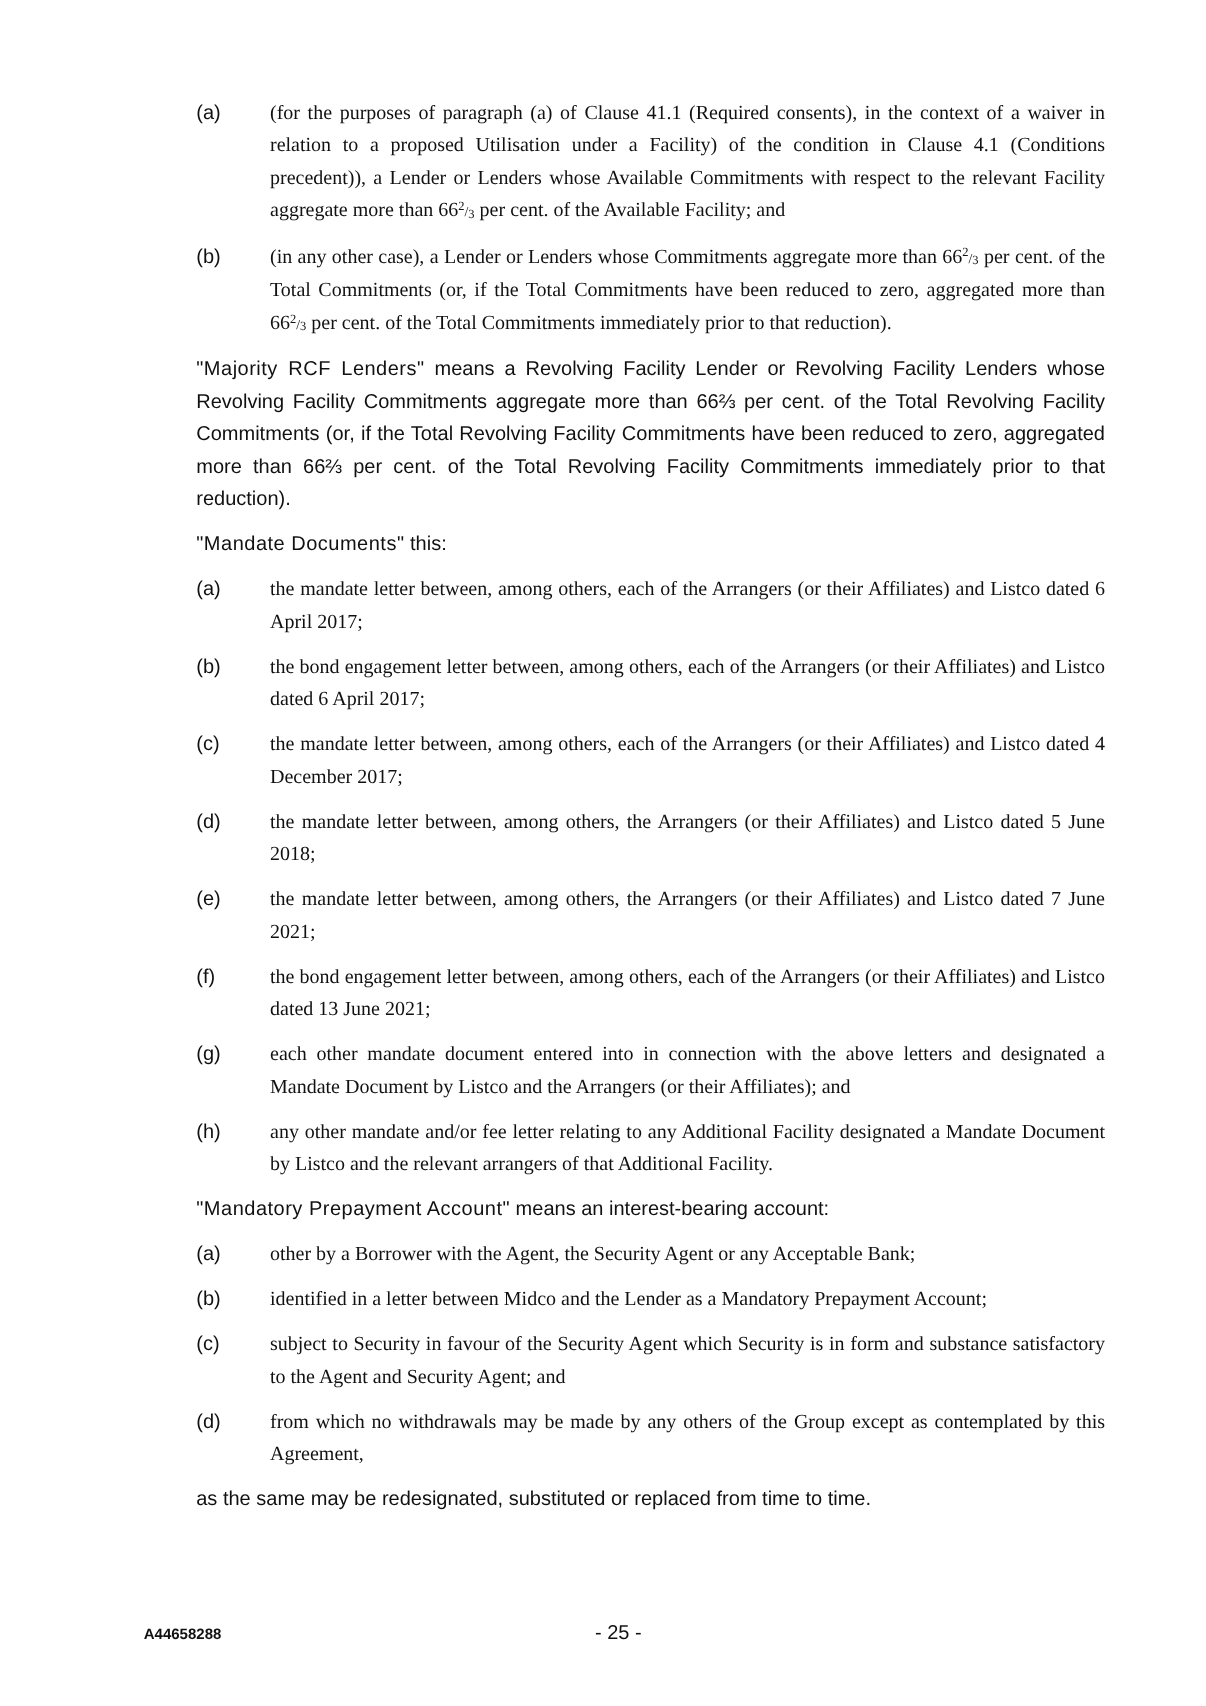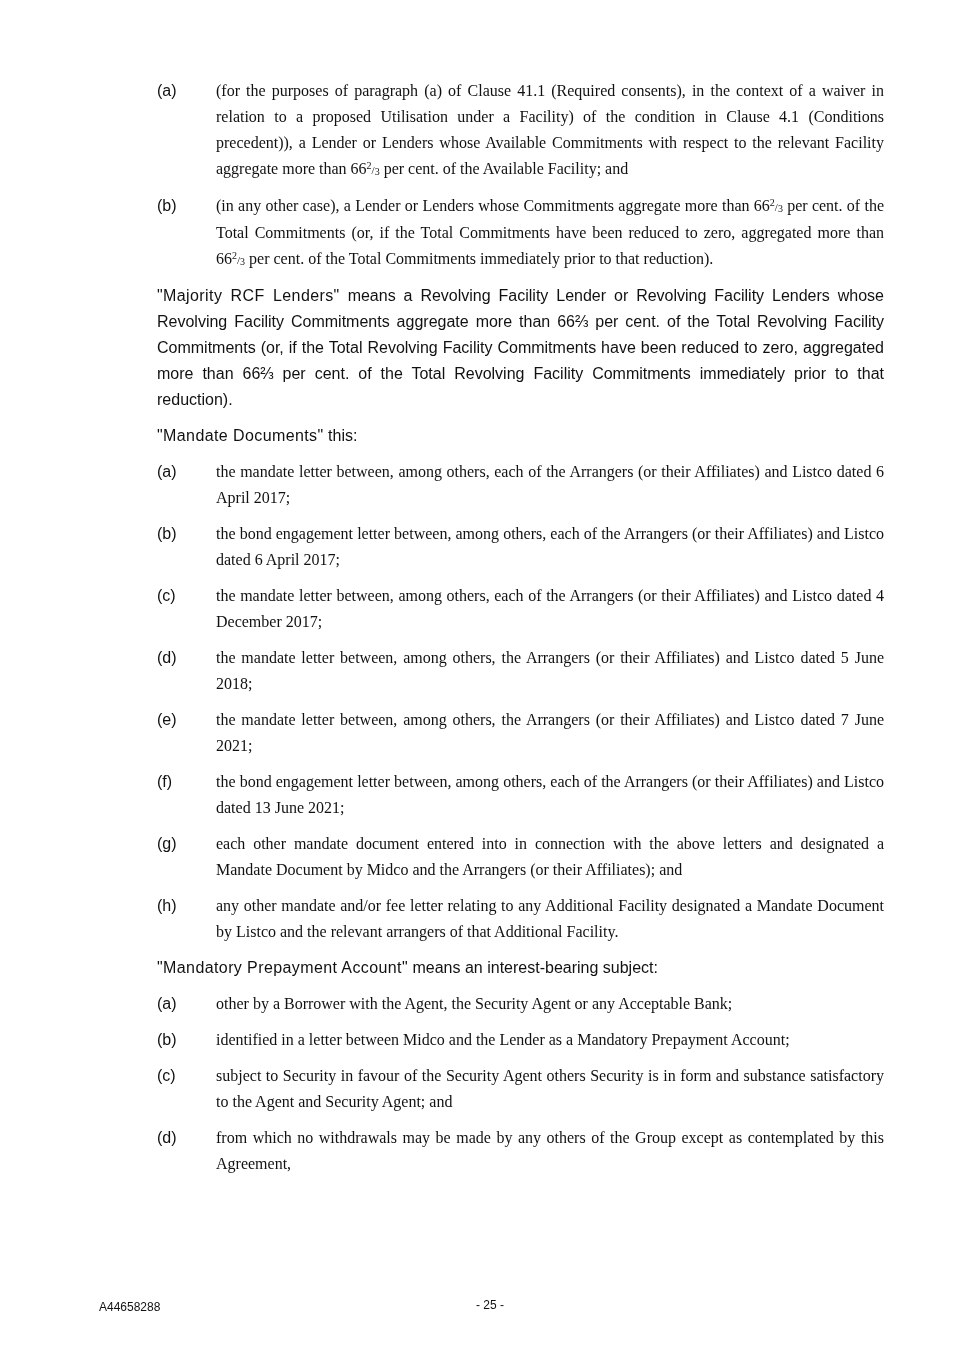--- a/index.html
+++ b/index.html
@@ -10,22 +10,22 @@
     }
     .page { position: absolute; left: 157px; top: 78px; width: 727px; }
     .item { display: flex; margin-bottom: 10px; }
     .item .lbl { width: 59px; flex: 0 0 59px; line-height: 26px; }
     .item .txt { flex: 1; line-height: 26px; text-align: justify; font-family: Liberation Serif, serif; }
     .para { line-height: 26px; text-align: justify; margin-bottom: 10px; }
     .term { letter-spacing: 0.4px; }
     .frac { font-size: 11px; }
     .frac sup { font-size: 10px; vertical-align: 5px; line-height: 0; }
     .frac sub { font-size: 10px; vertical-align: -1px; line-height: 0; }
-    .footer-ref { position: absolute; left: 99px; top: 1300px; font-size: 12px; }
-    .footer-page { position: absolute; left: 476px; top: 1298px; font-size: 12px; }
+    .footer-ref { position: absolute; left: 115px; top: 1300px; font-size: 12px; font-weight: bold; }
+    .footer-page { position: absolute; left: 476px; top: 1298px; font-size: 16px; }
   </style>
 </head>
 <body>
 
 <div class="page">
 
   <div class="item">
     <span class="lbl">(a)</span>
     <span class="txt"><span>(for the purposes of paragraph (a) of Clause 41.1 (Required consents), in the context of a waiver in relation to a proposed Utilisation under a Facility) of the condition in Clause 4.1 (Conditions precedent)), a Lender or Lenders whose Available Commitments with respect to the relevant Facility aggregate more than 66</span><span class="frac"><sup>2</sup>/<sub>3</sub></span><span> per cent. of the Available Facility; and</span></span>
   </div>
@@ -59,45 +59,46 @@
       <div class="item">
         <span class="lbl">(e)</span>
         <span class="txt">the mandate letter between, among others, the Arrangers (or their Affiliates) and Listco dated 7 June 2021;</span>
       </div>
       <div class="item">
         <span class="lbl">(f)</span>
         <span class="txt">the bond engagement letter between, among others, each of the Arrangers (or their Affiliates) and Listco dated 13 June 2021;</span>
       </div>
       <div class="item">
         <span class="lbl">(g)</span>
-        <span class="txt">each other mandate document entered into in connection with the above letters and designated a Mandate Document by Midco and the Arrangers (or their Affiliates); and</span>
+        <span class="txt">each other mandate document entered into in connection with the above letters and designated a Mandate Document by Listco and the Arrangers (or their Affiliates); and</span>
       </div>
       <div class="item">
         <span class="lbl">(h)</span>
         <span class="txt">any other mandate and/or fee letter relating to any Additional Facility designated a Mandate Document by Listco and the relevant arrangers of that Additional Facility.</span>
       </div>
     </div>
 
-  <div class="para"><span class="term">"Mandatory Prepayment Account"</span><span> means an interest-bearing subject:</span></div>
+  <div class="para"><span class="term">"Mandatory Prepayment Account"</span><span> means an interest-bearing account:</span></div>
 
   <div id="prepay-list">
       <div class="item">
         <span class="lbl">(a)</span>
         <span class="txt">other by a Borrower with the Agent, the Security Agent or any Acceptable Bank;</span>
       </div>
       <div class="item">
         <span class="lbl">(b)</span>
         <span class="txt">identified in a letter between Midco and the Lender as a Mandatory Prepayment Account;</span>
       </div>
       <div class="item">
         <span class="lbl">(c)</span>
-        <span class="txt">subject to Security in favour of the Security Agent others Security is in form and substance satisfactory to the Agent and Security Agent; and</span>
+        <span class="txt">subject to Security in favour of the Security Agent which Security is in form and substance satisfactory to the Agent and Security Agent; and</span>
       </div>
       <div class="item">
         <span class="lbl">(d)</span>
         <span class="txt">from which no withdrawals may be made by any others of the Group except as contemplated by this Agreement,</span>
       </div>
     </div>
 
+  <div class="para">as the same may be redesignated, substituted or replaced from time to time.</div>
 </div>
 
 <div class="footer-ref">A44658288</div>
 <div class="footer-page">- 25 -</div>
 
 </body></html>

